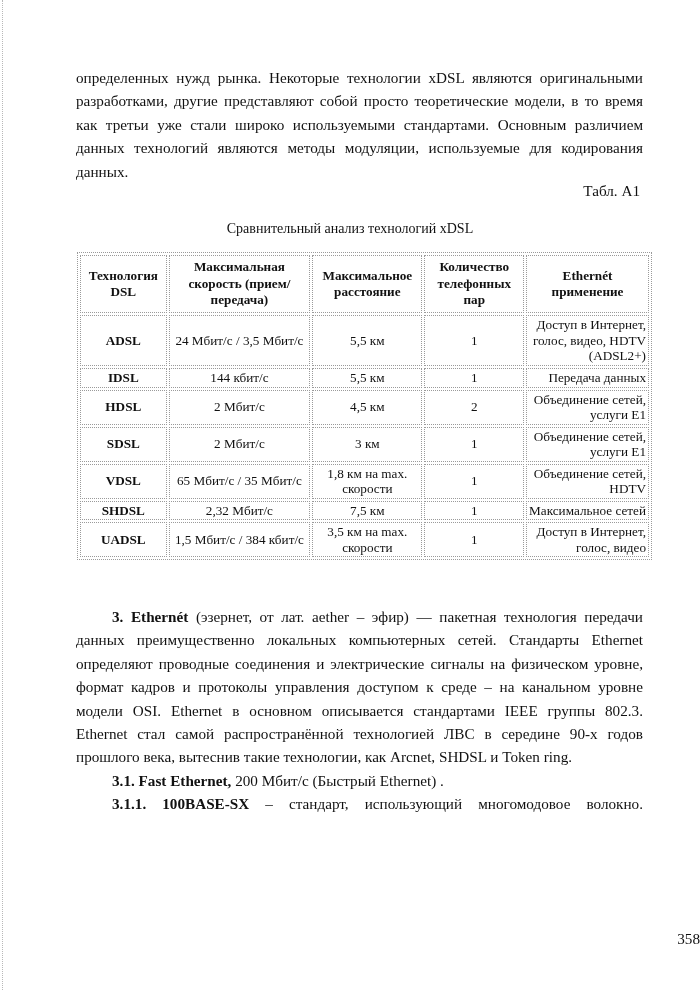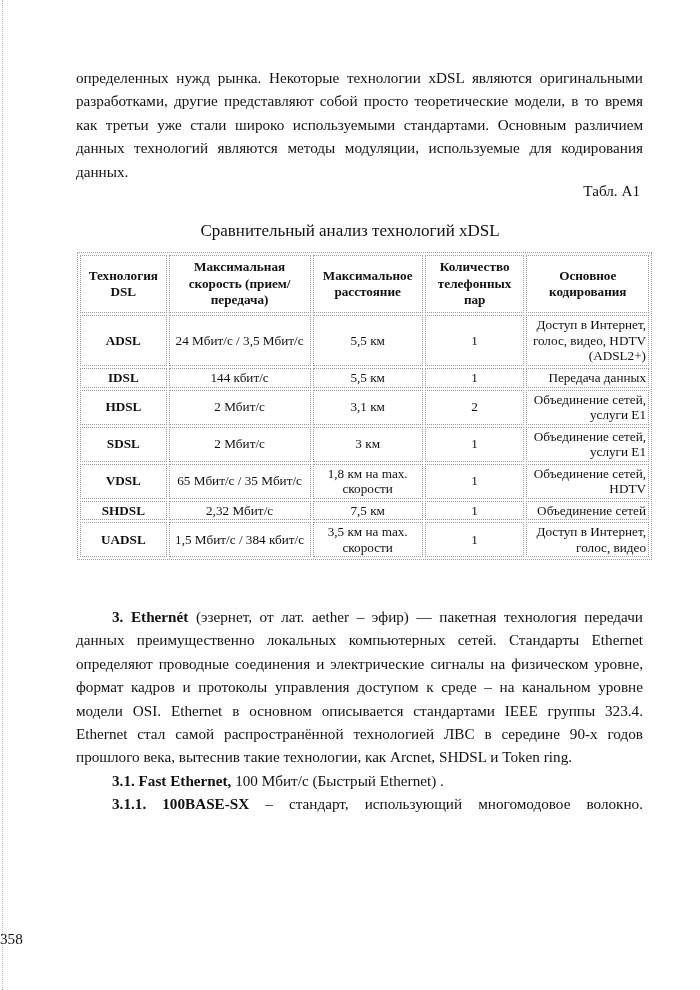--- a/index.html
+++ b/index.html
@@ -12,37 +12,37 @@
       border-left: 1px dotted #b8b8b8;
     }
     .para {
       position: absolute; left: 74px; width: 567px;
       font-size: 15.2px; line-height: 23.4px; text-align: justify; margin: 2px;
     }
     .para .line { display: block; text-align-last: justify; white-space: nowrap; }
     .para .line.last { text-align-last: left; }
     .indent { padding-left: 36px; }
     .tabl-label { position: absolute; right: 60px; top: 182px; font-size: 15.2px; }
-    .table-caption { position: absolute; left: 0; width: 700px; top: 221px; text-align: center; font-size: 17px; }
+    .table-caption { position: absolute; left: 0; width: 700px; top: 221px; text-align: center; font-size: 14px; }
     table.xdsl {
       position: absolute; left: 77px; top: 252px; width: 575px;
       border-collapse: separate; border-spacing: 2px;
       border: 1px dotted #9a9a9a; font-size: 13.2px; line-height: 15.5px;
     }
     table.xdsl td, table.xdsl th {
       border: 1px dotted #9a9a9a; padding: 1px 2px; vertical-align: middle; text-align: center;
     }
     table.xdsl th { font-weight: bold; font-size: 13.2px; line-height: 16.5px; height: 54px; }
     table.xdsl td.tech { font-weight: bold; }
     table.xdsl td.app { text-align: right; }
     .col1 { width: 82px; } .col2 { width: 141px; } .col3 { width: 106px; } .col4 { width: 96px; } .col5 { width: 121px; }
     .row-adsl td { height: 47px; }
     .row-1 td { height: 13px; }
     .row-2 td { height: 31px; }
-    .page-number { position: absolute; left: 0; width: 700px; top: 930px; text-align: left; font-size: 15.2px; }
+    .page-number { position: absolute; left: 0; width: 700px; top: 930px; text-align: right; font-size: 15.2px; }
     b { font-weight: bold; }
   </style>
 </head>
 <body>
 
 <div class="left-edge"></div>
 
 <p class="para" style="top:64px;">
   <span class="line">определенных нужд рынка. Некоторые технологии xDSL являются оригинальными</span>
   <span class="line">разработками, другие представляют собой просто теоретические модели, в то время</span>
@@ -54,42 +54,42 @@
 <div class="tabl-label">Табл. А1</div>
 <div class="table-caption">Сравнительный анализ технологий xDSL</div>
 
 <table class="xdsl">
   <thead>
     <tr>
       <th class="col1">Технология DSL</th>
       <th class="col2">Максимальная скорость (прием/передача)</th>
       <th class="col3">Максимальное расстояние</th>
       <th class="col4">Количество телефонных пар</th>
-      <th class="col5">Основное кодирования</th>
+      <th class="col5">Ethernét применение</th>
     </tr>
   </thead>
   <tbody>
     <tr class="row-adsl">
       <td class="tech">ADSL</td>
       <td>24 Мбит/с / 3,5 Мбит/с</td>
       <td>5,5 км</td>
       <td>1</td>
       <td class="app">Доступ в Интернет, голос, видео, HDTV (ADSL2+)</td>
     </tr>
     <tr class="row-1">
       <td class="tech">IDSL</td>
       <td>144 кбит/с</td>
       <td>5,5 км</td>
       <td>1</td>
       <td class="app">Передача данных</td>
     </tr>
     <tr class="row-2">
       <td class="tech">HDSL</td>
       <td>2 Мбит/с</td>
-      <td>3,1 км</td>
+      <td>4,5 км</td>
       <td>2</td>
       <td class="app">Объединение сетей, услуги E1</td>
     </tr>
     <tr class="row-2">
       <td class="tech">SDSL</td>
       <td>2 Мбит/с</td>
       <td>3 км</td>
       <td>1</td>
       <td class="app">Объединение сетей, услуги E1</td>
     </tr>
@@ -98,43 +98,43 @@
       <td>65 Мбит/с / 35 Мбит/с</td>
       <td>1,8 км на max. скорости</td>
       <td>1</td>
       <td class="app">Объединение сетей, HDTV</td>
     </tr>
     <tr class="row-1">
       <td class="tech">SHDSL</td>
       <td>2,32 Мбит/с</td>
       <td>7,5 км</td>
       <td>1</td>
-      <td class="app">Объединение сетей</td>
+      <td class="app">Максимальное сетей</td>
     </tr>
     <tr class="row-2">
       <td class="tech">UADSL</td>
       <td>1,5 Мбит/с / 384 кбит/с</td>
       <td>3,5 км на max. скорости</td>
       <td>1</td>
       <td class="app">Доступ в Интернет, голос, видео</td>
     </tr>
   </tbody>
 </table>
 
 <p class="para" style="top:603px;">
   <span class="line indent"><b>3. Ethernét</b><span> (эзернет, от лат. aether  – эфир) — пакетная технология передачи</span></span>
   <span class="line">данных преимущественно локальных компьютерных сетей. Стандарты Ethernet</span>
   <span class="line">определяют проводные соединения и электрические сигналы на физическом уровне,</span>
   <span class="line">формат кадров и протоколы управления доступом к среде  – на канальном уровне</span>
-  <span class="line">модели OSI. Ethernet в основном описывается стандартами IEEE группы 323.4.</span>
+  <span class="line">модели OSI. Ethernet в основном описывается стандартами IEEE группы 802.3.</span>
   <span class="line">Ethernet стал самой распространённой технологией ЛВС в середине 90-х годов</span>
   <span class="line last">прошлого века, вытеснив такие  технологии, как Arcnet, SHDSL и Token ring.</span>
 </p>
 
 <p class="para" style="top:767px;">
-  <span class="line last indent"><b>3.1. Fast Ethernet,</b><span> 100 Мбит/с  (Быстрый Ethernet) .</span></span>
+  <span class="line last indent"><b>3.1. Fast Ethernet,</b><span> 200 Мбит/с  (Быстрый Ethernet) .</span></span>
 </p>
 
 <p class="para" style="top:790px;">
   <span class="line indent"><b>3.1.1.  100BASE-SX</b><span>  – стандарт, использующий многомодовое волокно.</span></span>
 </p>
 
 <div class="page-number">358</div>
 
 </body></html>

